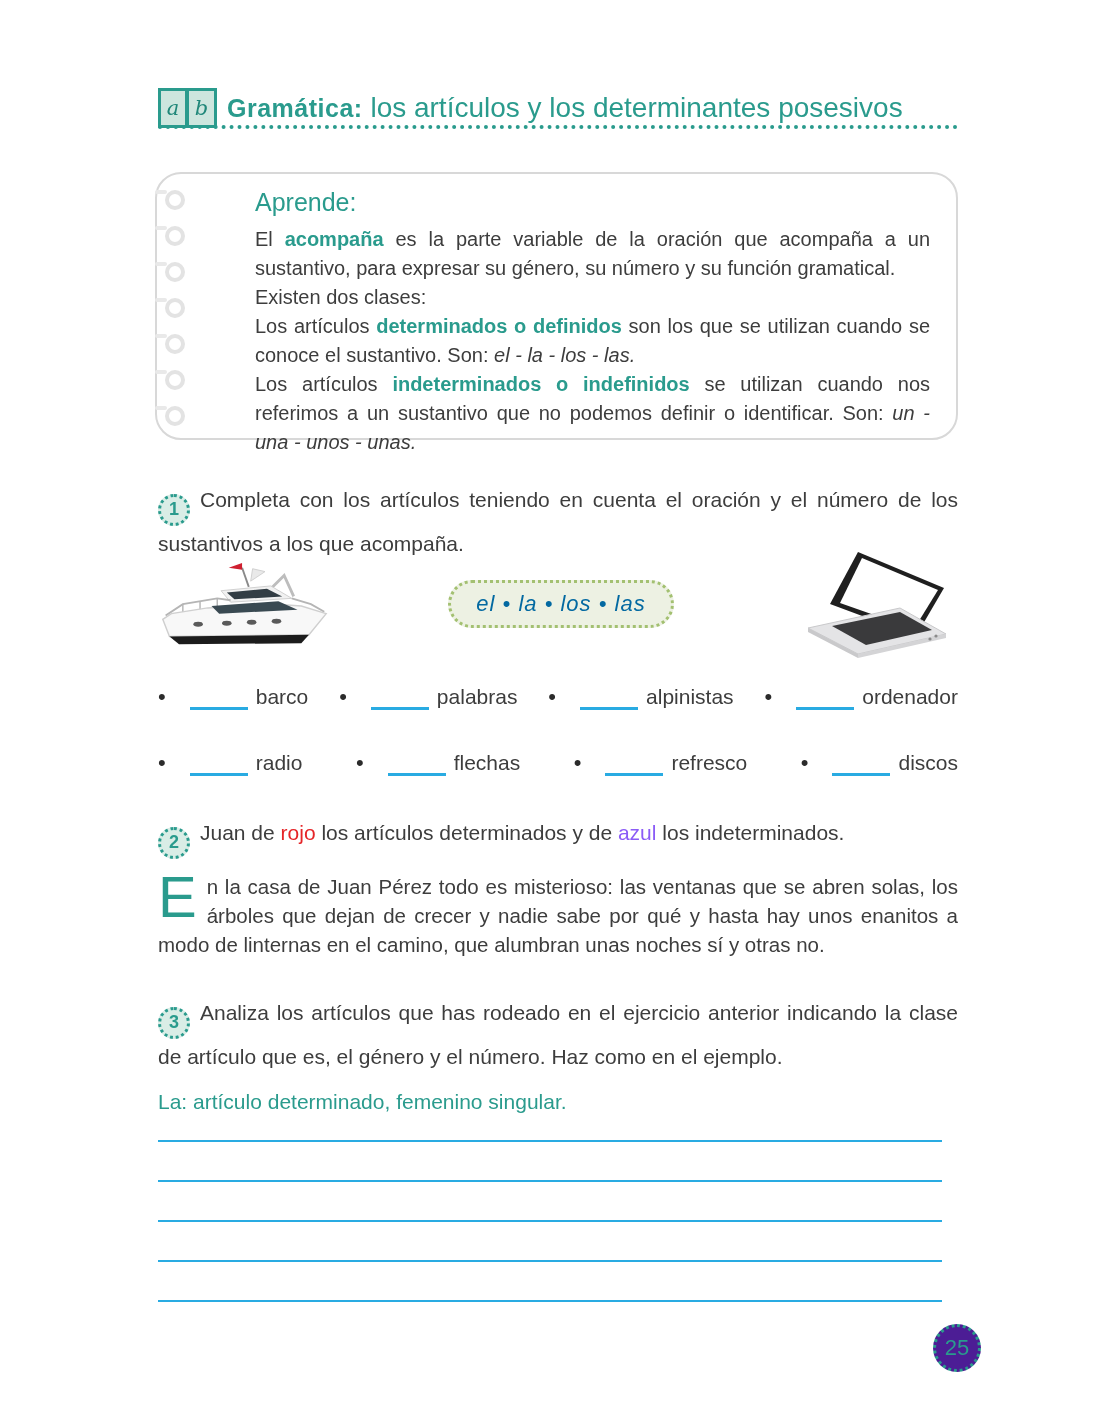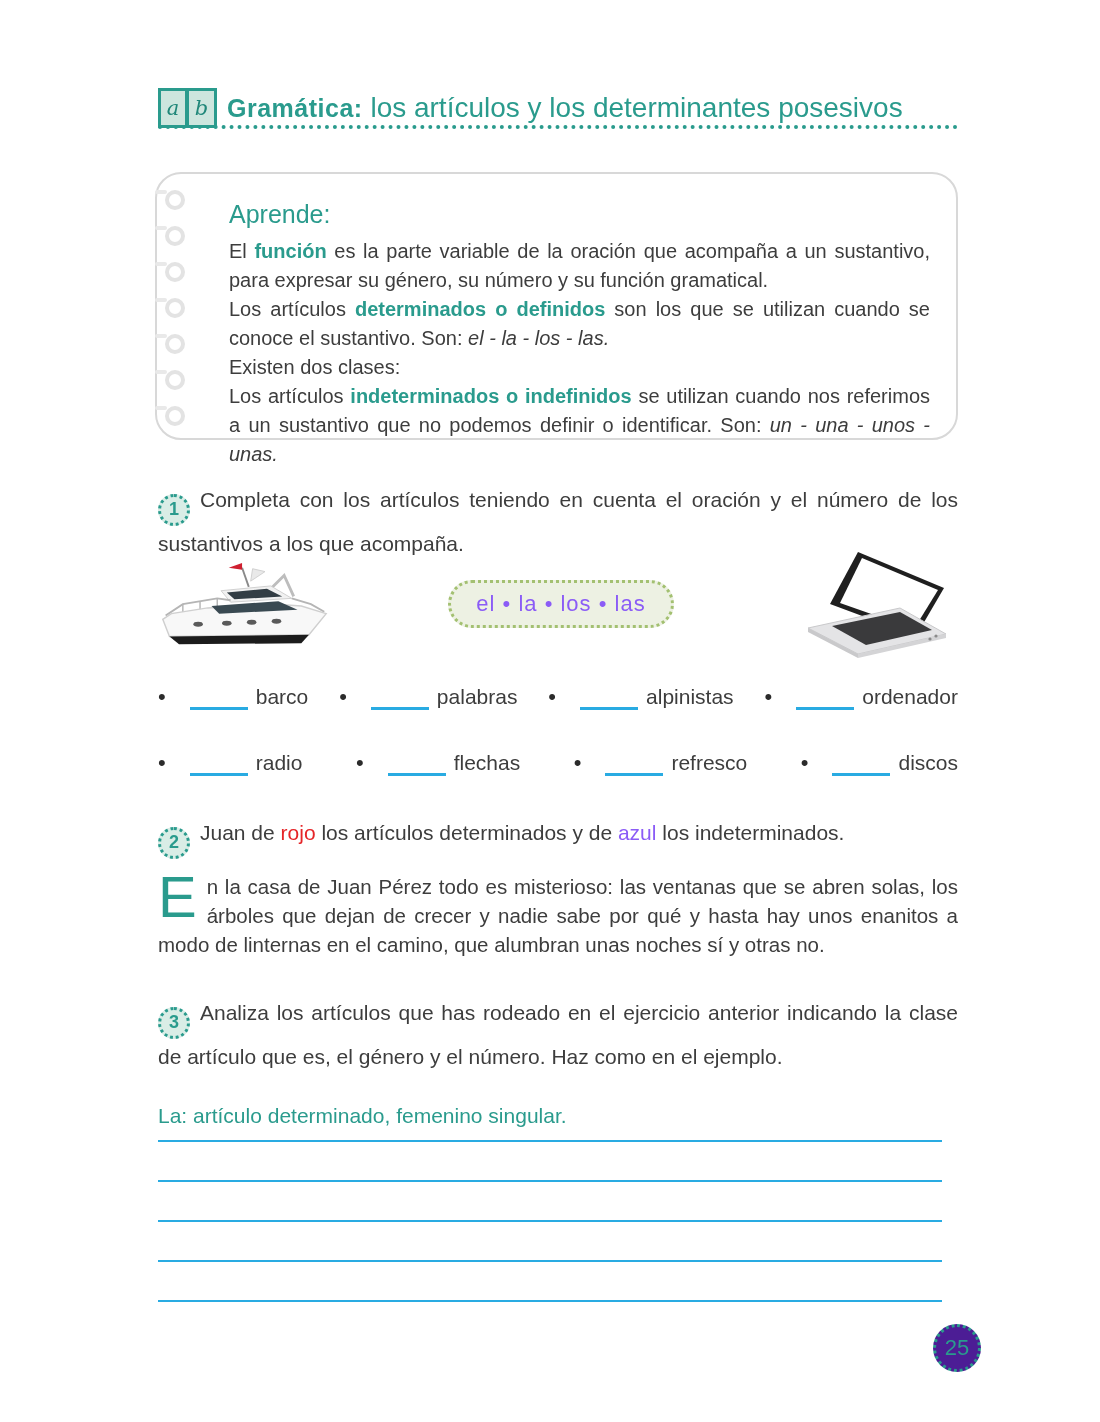--- a/index.html
+++ b/index.html
@@ -32,21 +32,21 @@
     border:2px solid #d8d8d8; border-radius:26px; background:#fff;
   }
   .ring {
     position:absolute; left:8px; width:20px; height:20px; border-radius:50%;
     border:4px solid #e3e3e3; background:#fff;
   }
   .ring::before {
     content:""; position:absolute; left:-14px; top:-4px; width:12px; height:4px;
     background:#e9e9e9; border-radius:2px;
   }
-  .aprende-content { padding:26px 26px 0 72px; }
+  .aprende-content { padding:14px 26px 0 72px;margin-left:26px; }
   .aprende h2 { color:#2a9b8d; font-size:25px; font-weight:400; margin-bottom:8px; }
   .aprende p { font-size:20px; line-height:29px; text-align:justify; }
   .teal-bold { color:#2a9b8d; font-weight:700; }
   .aprende em { font-style:italic; }
 
   
   .badge {
     display:inline-flex; width:32px; height:32px; border-radius:50%;
     border:3px dotted #2a9b8d; background:#d9ede6; color:#2a9b8d;
     font-size:18px; font-weight:700; align-items:center; justify-content:center;
@@ -56,21 +56,21 @@
 
   .ex1 { position:absolute; left:158px; top:482px; width:800px; }
 
   
   .media-row { position:absolute; left:158px; top:548px; width:800px; height:112px; }
   .boat-wrap { position:absolute; left:0; top:10px; }
   .word-bank {
     position:absolute; left:290px; top:32px; width:226px; height:48px;
     background:#edf1e3; border:3px dotted #a3c071; border-radius:26px;
     display:flex; align-items:center; justify-content:center;
-    font-size:22px; color:#8b5cf6; letter-spacing:1px;
+    font-size:22px; color:#0369a1; letter-spacing:1px;font-style:italic;
   }
   .laptop-wrap { position:absolute; right:8px; top:0; }
 
   
   .fill-rows { position:absolute; left:158px; top:678px; width:800px; }
   .fill-row { display:flex; justify-content:space-between; margin-bottom:34px; height:32px; }
   .fill-item { display:flex; align-items:flex-end; }
   .fill-dot { font-size:22px; line-height:26px; margin-right:24px; color:#2b2b2b; }
   .blank { width:58px; border-bottom:3px solid #29abe2; height:24px; margin-right:8px; }
   .fill-word { font-size:21px; line-height:26px; }
@@ -83,21 +83,21 @@
   
   .reading { position:absolute; left:158px; top:872px; width:800px; }
   .reading p { font-size:20.5px; line-height:29px; text-align:justify; }
   .dropcap {
     float:left; color:#2a9b8d; font-size:58px; line-height:46px;
     padding-right:10px; padding-top:2px; font-weight:400;
   }
 
   
   .ex3 { position:absolute; left:158px; top:995px; width:800px; }
-  .example { color:#2a9b8d; font-size:21px; margin-top:30px; }
+  .example { color:#2a9b8d; font-size:21px; margin-top:16px; }
 
   
   .write-lines { position:absolute; left:158px; top:1102px; width:784px; }
   .wline { height:40px; border-bottom:2.5px solid #29abe2; }
 
   
   .page-num-badge {
     position:absolute; left:933px; top:1324px; width:48px; height:48px;
     border-radius:50%; border:3px dotted #2a9b8d; color:#2a9b8d;
     display:flex; align-items:center; justify-content:center;
@@ -120,23 +120,23 @@
   <section class="aprende">
     <span class="ring" style="top:16px"></span>
     <span class="ring" style="top:52px"></span>
     <span class="ring" style="top:88px"></span>
     <span class="ring" style="top:124px"></span>
     <span class="ring" style="top:160px"></span>
     <span class="ring" style="top:196px"></span>
     <span class="ring" style="top:232px"></span>
     <div class="aprende-content">
       <h2>Aprende:</h2>
-      <p><span>El </span><span class="teal-bold">función</span><span> es la parte variable de la oración que acompaña a un sustantivo, para expresar su género, su número y su función gramatical.</span></p>
+      <p><span>El </span><span class="teal-bold">acompaña</span><span> es la parte variable de la oración que acompaña a un sustantivo, para expresar su género, su número y su función gramatical.</span></p>
+      <p>Existen dos clases:</p>
       <p><span>Los artículos </span><span class="teal-bold">determinados o definidos</span><span> son los que se utilizan cuando se conoce el sustantivo. Son: </span><em>el - la - los - las.</em></p>
-      <p>Existen dos clases:</p>
       <p><span>Los artículos </span><span class="teal-bold">indeterminados o indefinidos</span><span> se utilizan cuando nos referimos a un sustantivo que no podemos definir o identificar. Son: </span><em>un - una - unos - unas.</em></p>
     </div>
   </section>
 
   <section class="ex1">
     <p class="instr"><span class="badge">1</span><span>Completa con los artículos teniendo en cuenta el oración y el número de los sustantivos a los que acompaña.</span></p>
   </section>
 
   <div class="media-row">
     <div class="boat-wrap">

